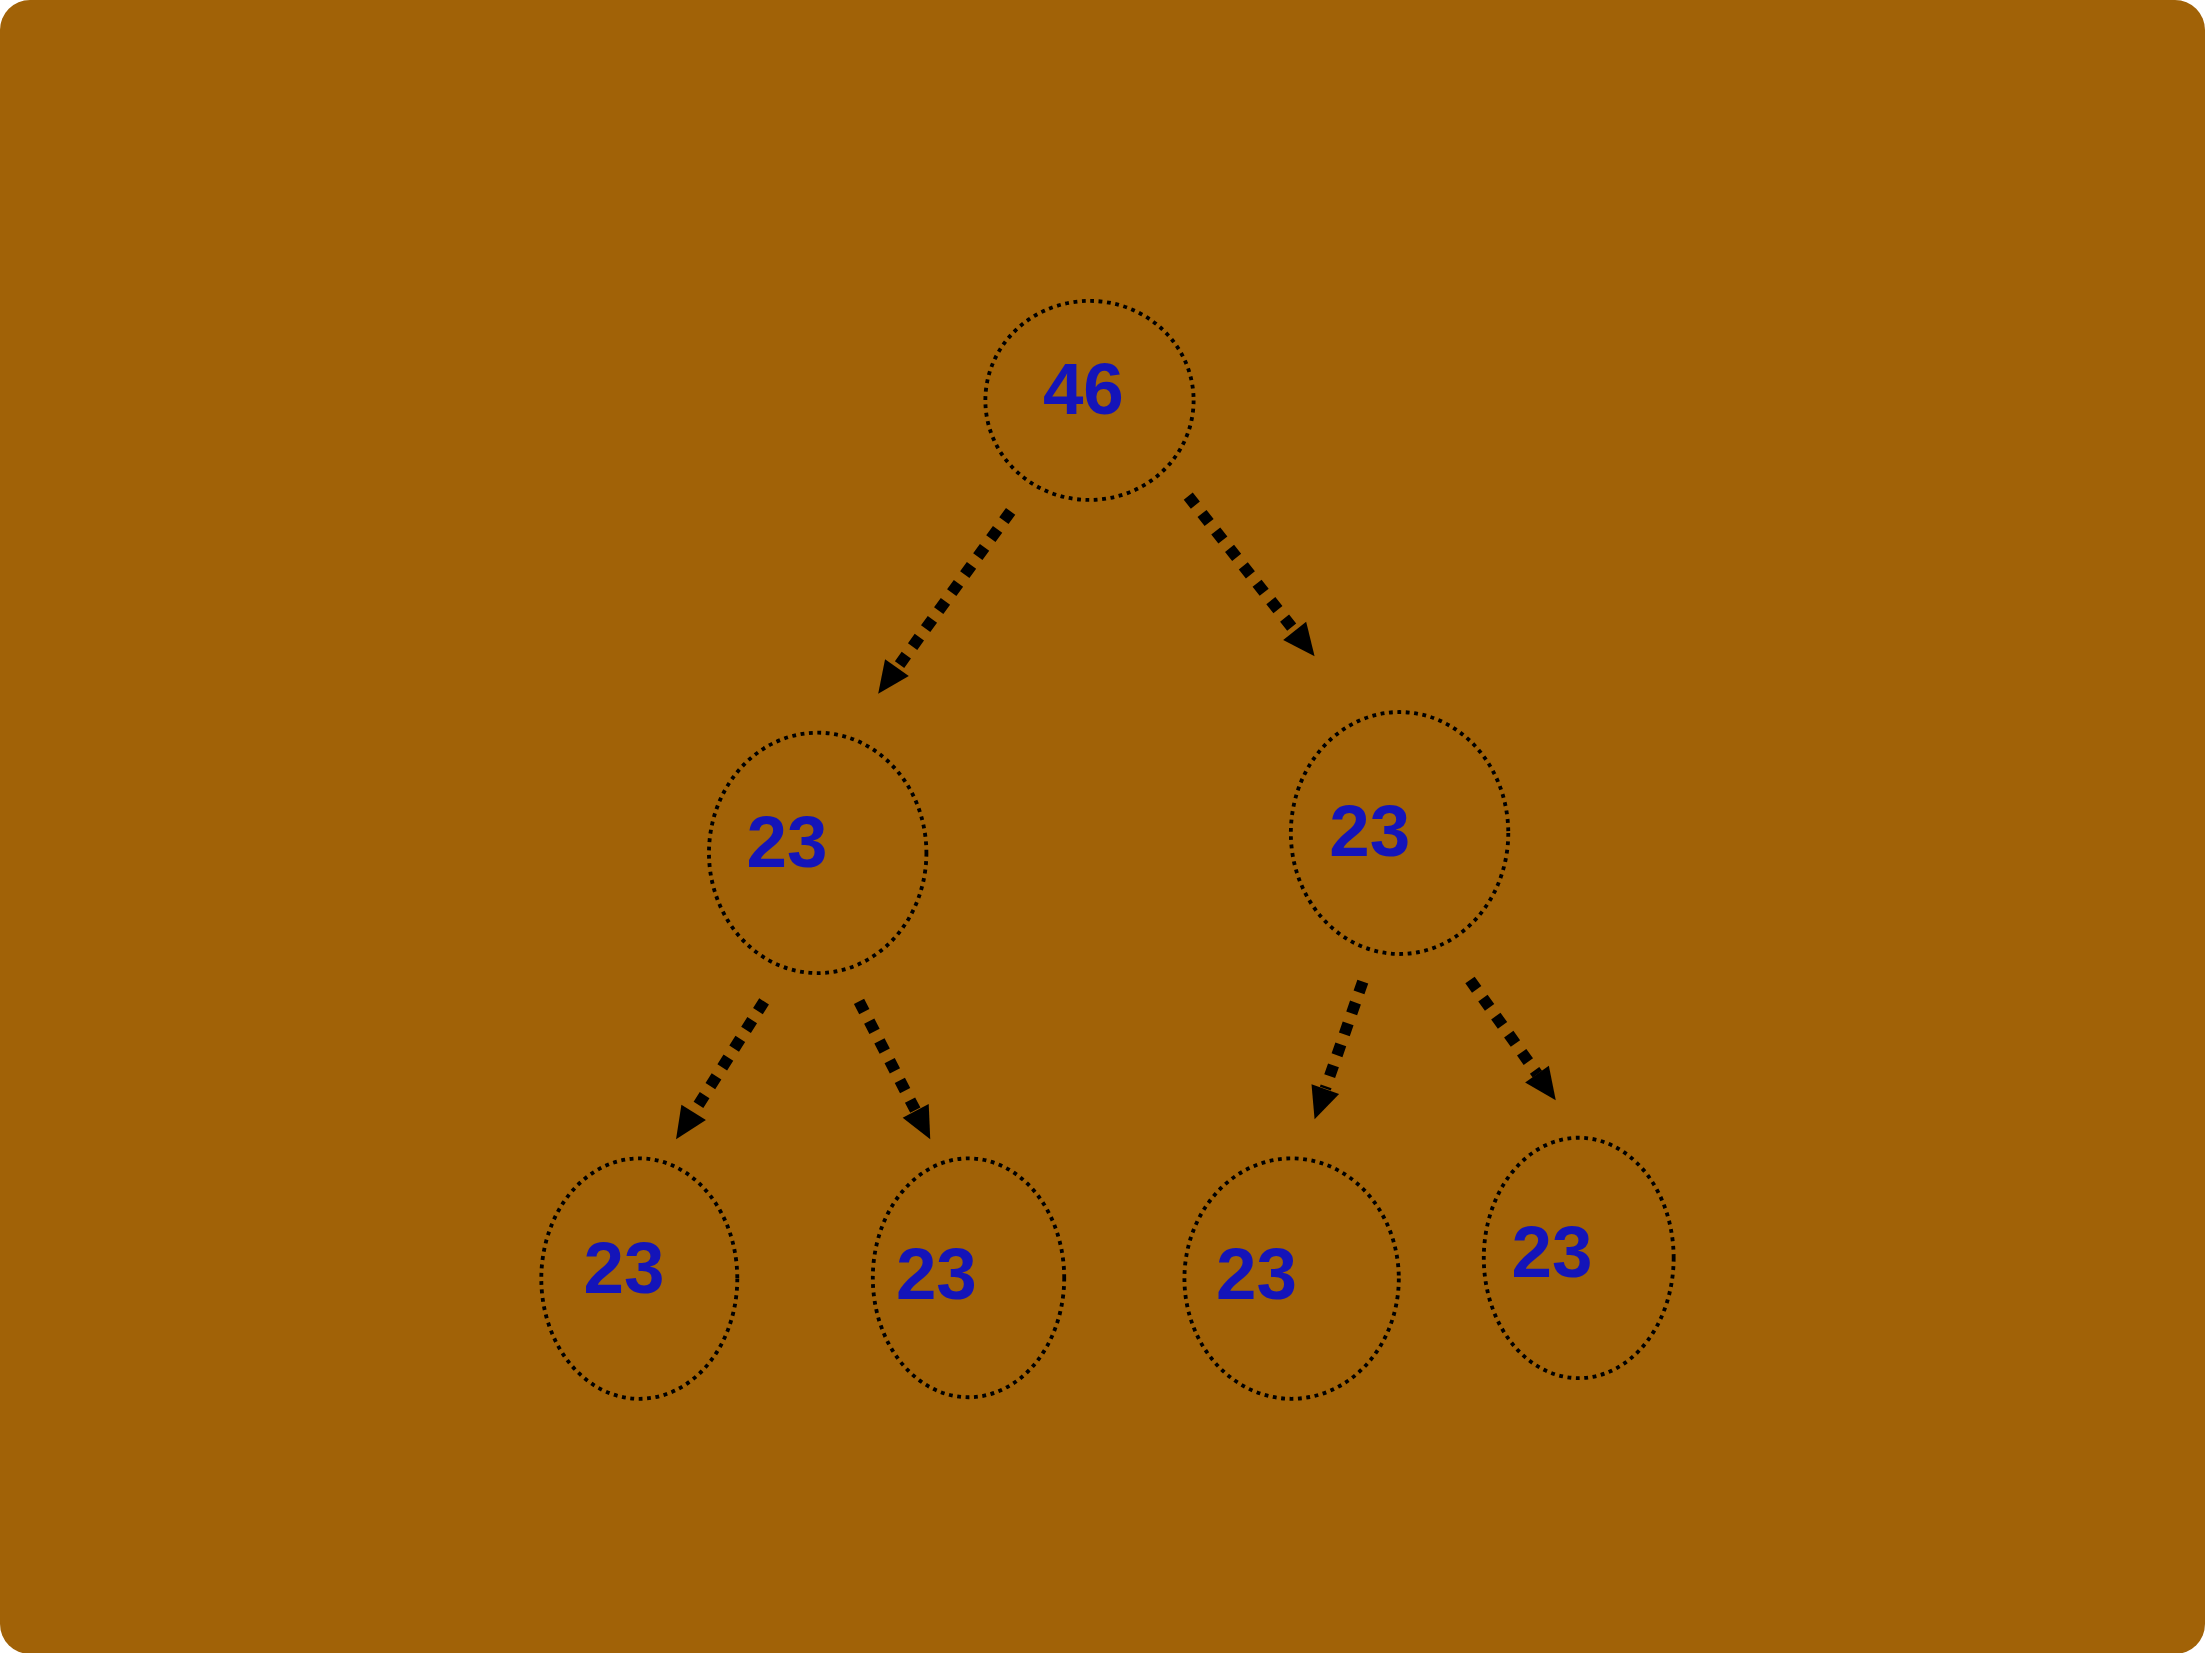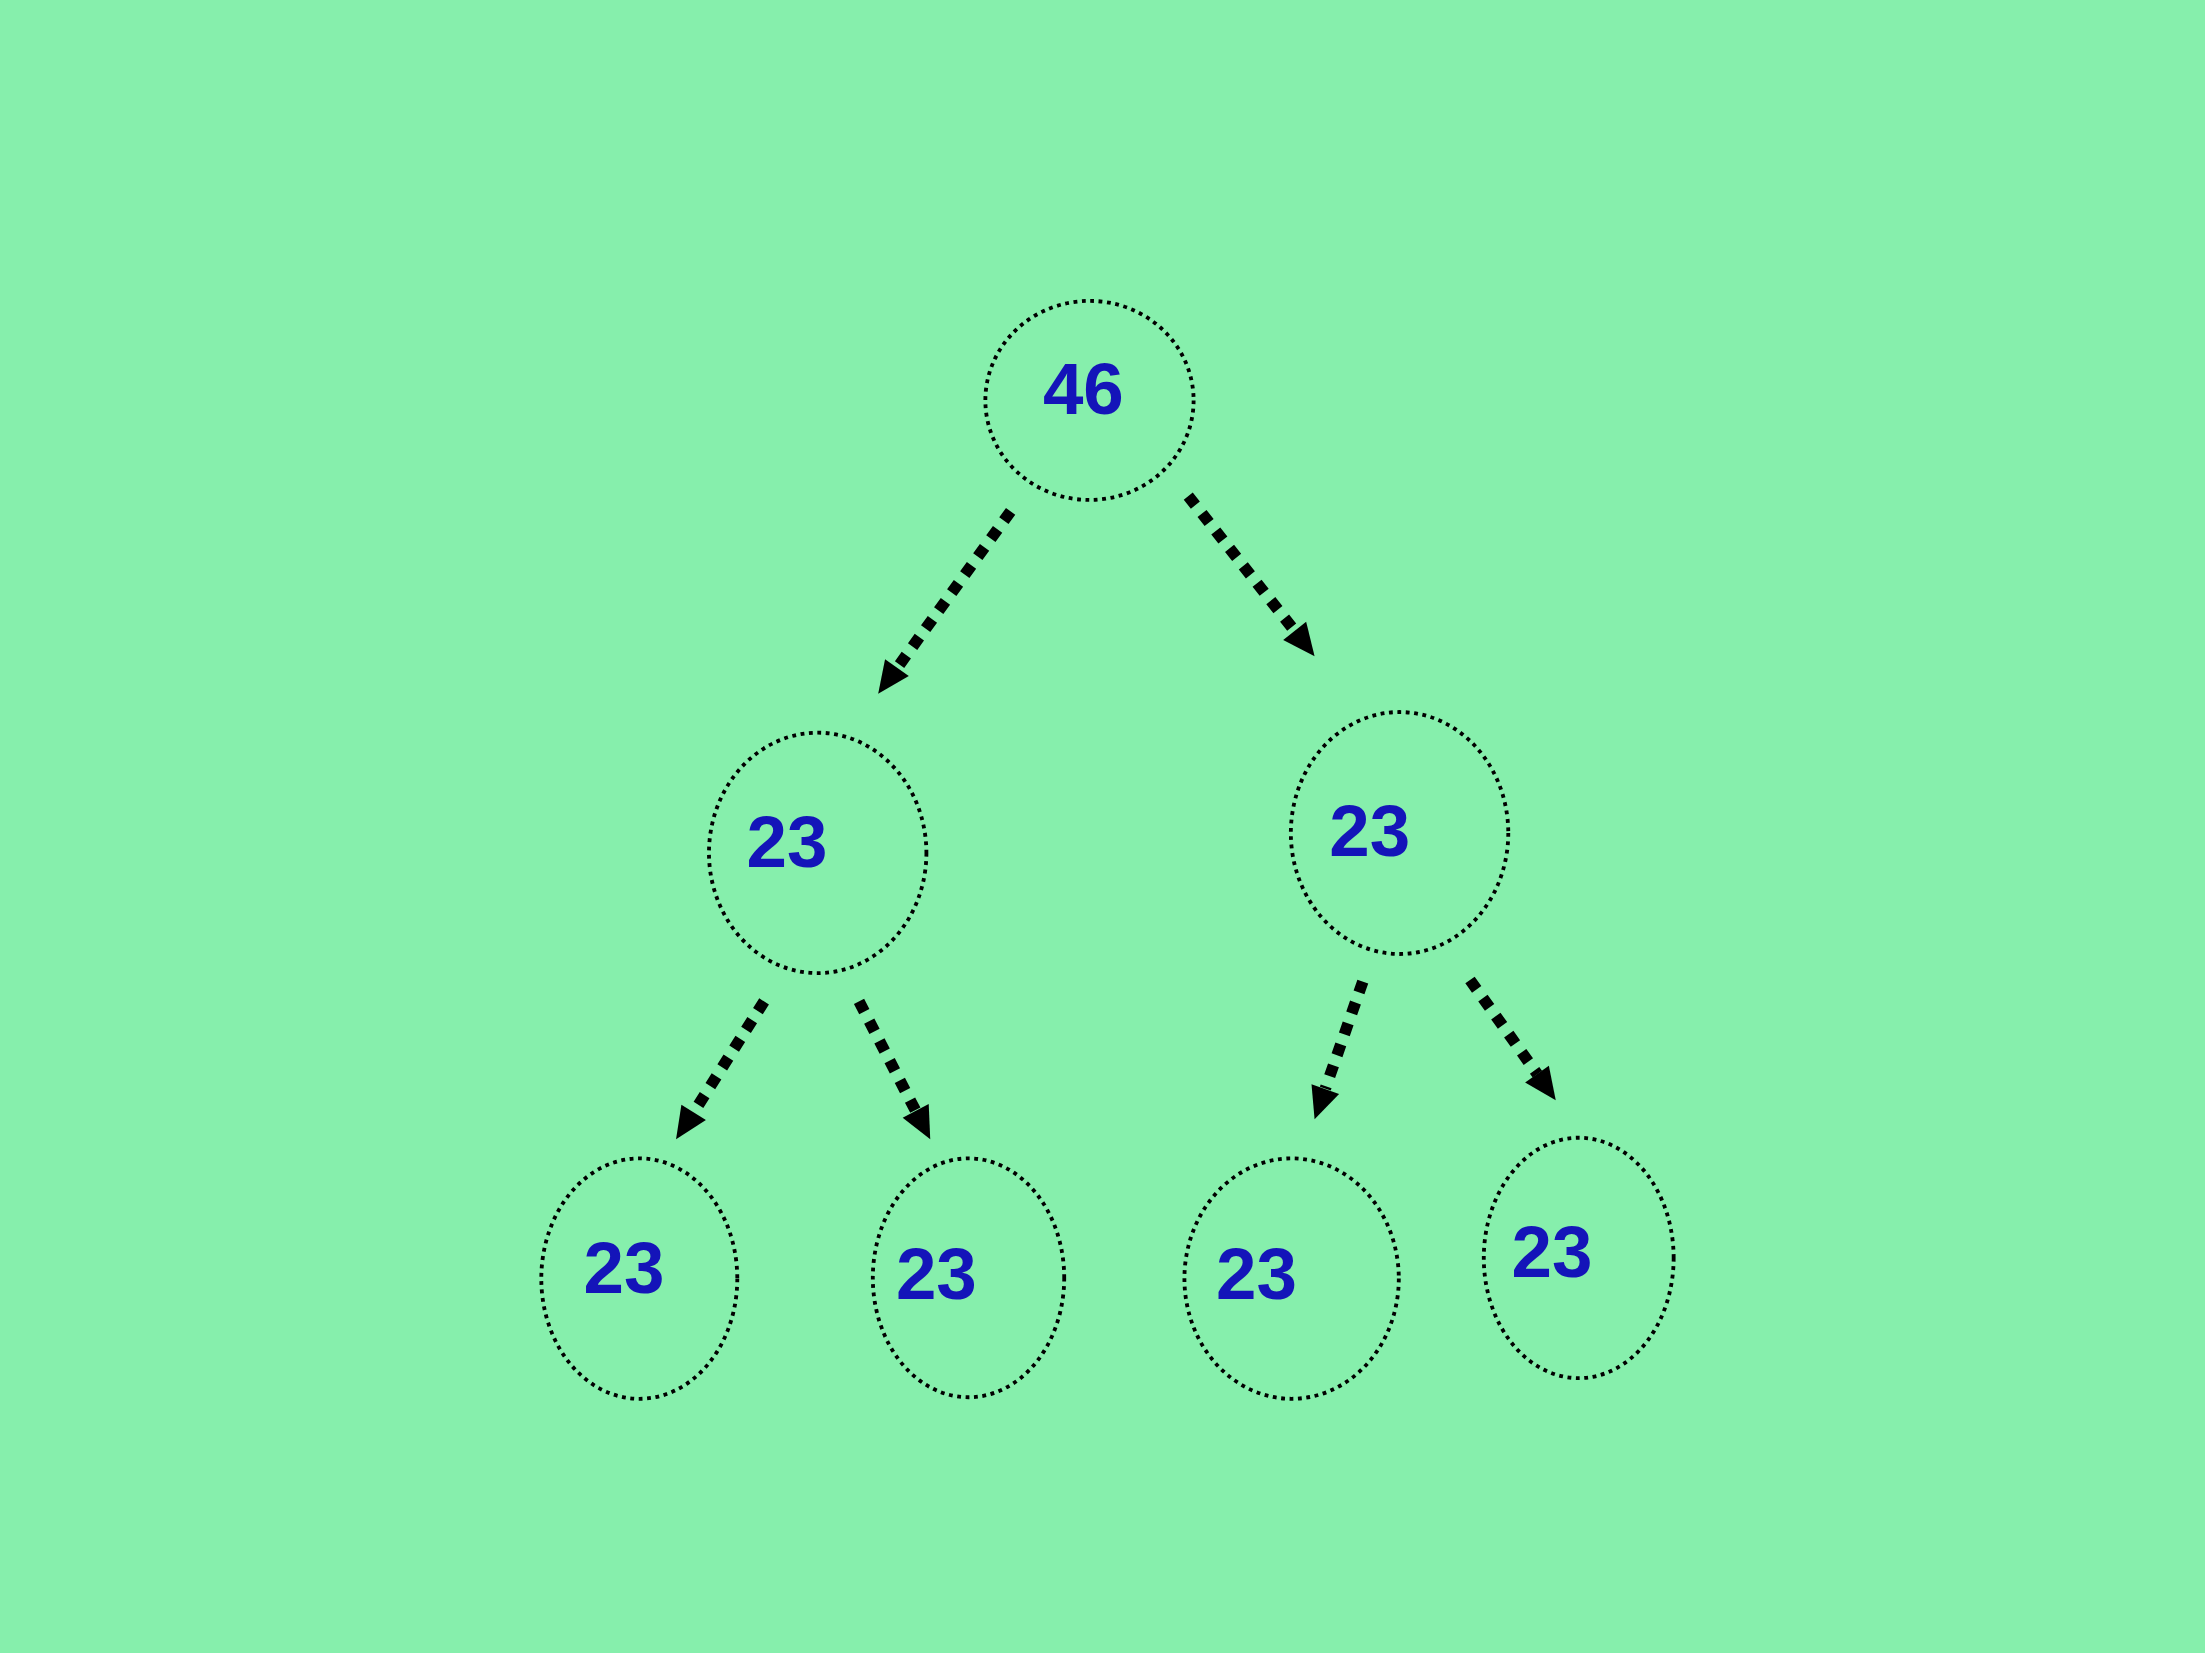--- a/index.html
+++ b/index.html
@@ -2,21 +2,22 @@
 <html style="font-size:12.3px"><head>
 <meta charset="utf-8">
 <style>
   html, body {
     margin: 0;
     padding: 0;
     background: #ffffff;
   }
   .diagram-wrap {
     width: 100vw;
-    background: #86efac;
+    background: #a16207;
+    border-radius: 30px;
   }
   svg {
     display: block;
     width: 100%;
     height: auto;
   }
   .node-outline {
     fill: none;
     stroke: #000000;
     stroke-width: 5;

